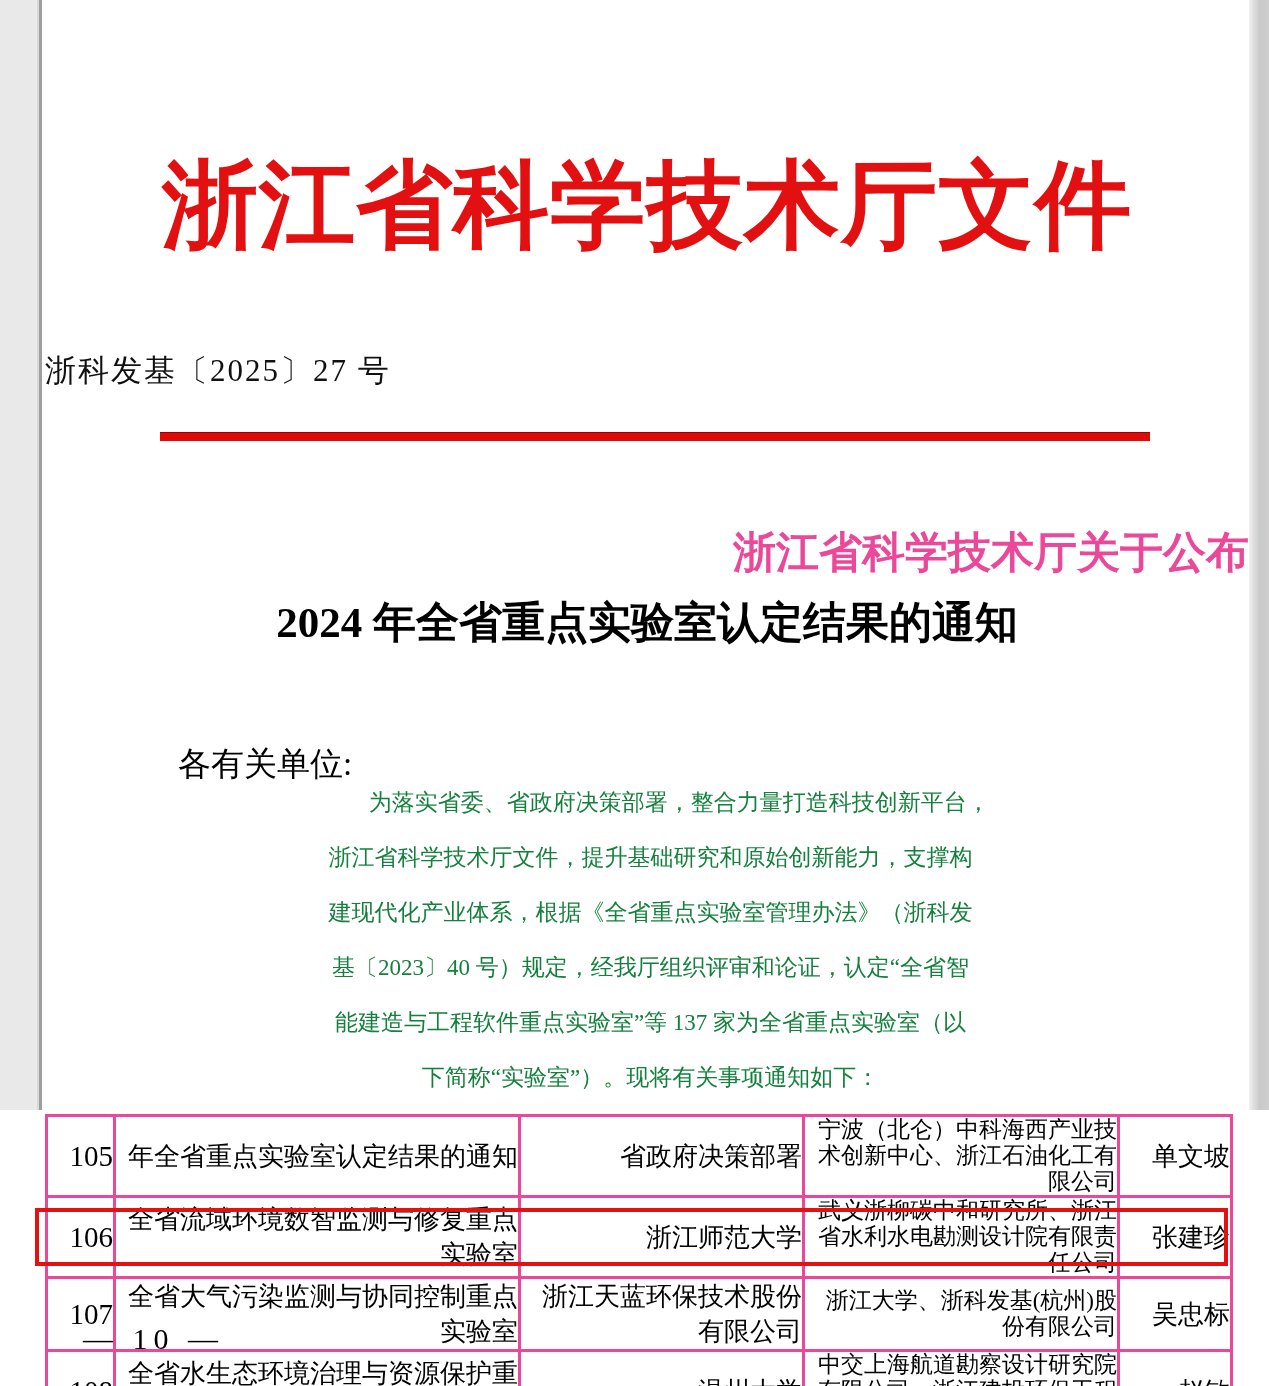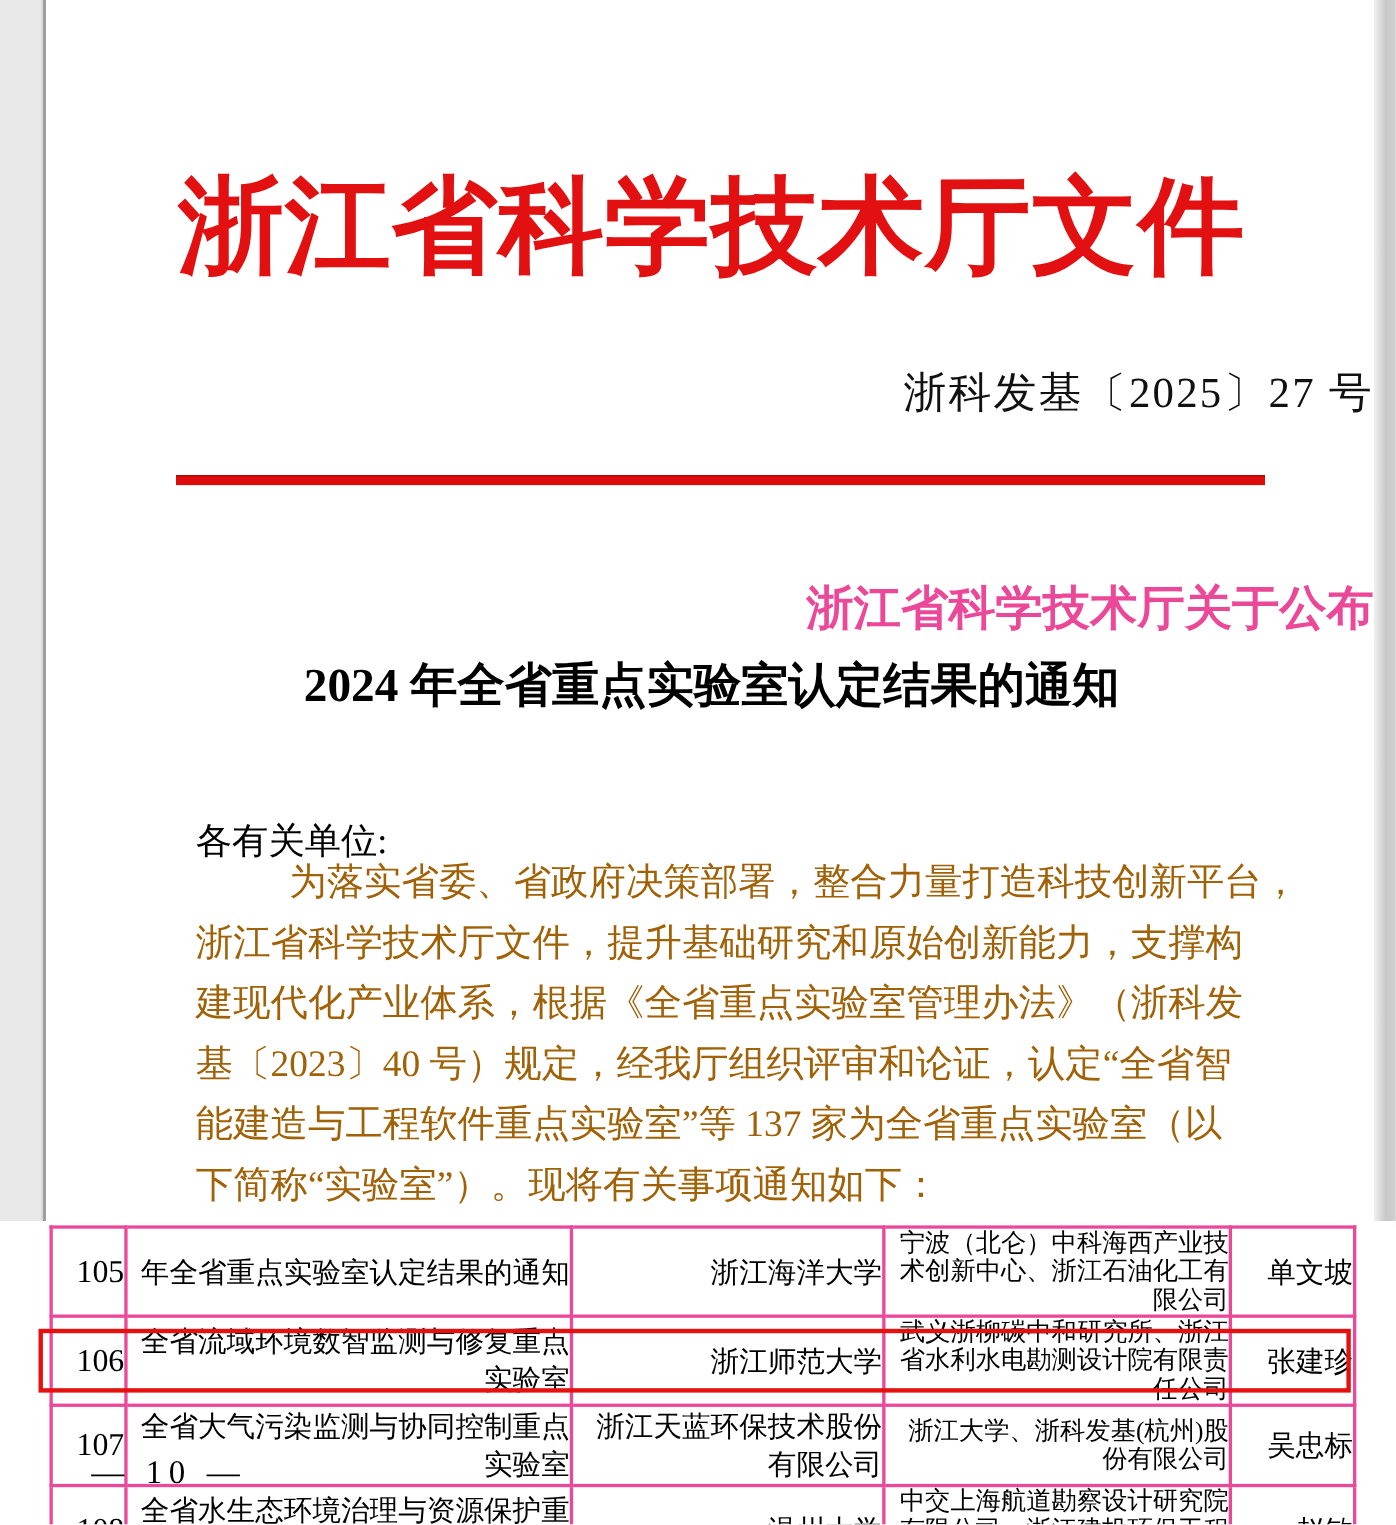--- a/index.html
+++ b/index.html
@@ -30,43 +30,43 @@
     background:#ffffff;
     font-family:Liberation Serif, serif;
   }
   .doc-title{
     position:absolute;left:0;top:142px;width:100%;
     text-align:center;
     font-size:96px;font-weight:bold;color:#e21010;
     letter-spacing:1px;white-space:nowrap;
   }
   .doc-number{
-    position:absolute;left:0;top:330px;width:100%;
-    text-align:right;font-size:39px;color:#111;
+    position:absolute;left:0;top:350px;width:100%;
+    text-align:left;font-size:31px;color:#111;
     letter-spacing:2px;
   }
   .red-rule{
     position:absolute;left:115px;top:432px;width:990px;height:8px;
     background:#de0b0b;border-top:1px solid #a00000;
   }
   .notice-title-1{
     position:absolute;left:0;top:524px;width:100%;
     text-align:right;font-size:43px;font-weight:bold;color:#ec4899;
   }
   .notice-title-2{
     position:absolute;left:0;top:594px;width:100%;
     text-align:center;font-size:43px;font-weight:bold;color:#000;
   }
   .salutation{
     position:absolute;left:133px;top:722px;
     font-size:33px;color:#000;margin-top:20px;
   }
   .body-text{
     position:absolute;left:133px;top:775px;width:945px;
-    font-size:34px;color:#a16207;
+    font-size:23px;color:#15803d;text-align:center;
   }
   .body-line{height:55px;line-height:55px;white-space:nowrap;}
   .body-line.indent{text-indent:2.5em;}
   
   .table-band{
     position:absolute;left:0;top:1110px;width:1269px;height:276px;
     background:#ffffff;
   }
   table.results{
     position:absolute;left:45px;top:4px;
@@ -124,21 +124,21 @@
       <div class="body-line">下简称“实验室”）。现将有关事项通知如下：</div>
     </div>
   </div>
 
   <div class="table-band">
     <table class="results">
       <tbody>
         <tr>
           <td class="c-no">105</td>
           <td class="c-lab">年全省重点实验室认定结果的通知</td>
-          <td class="c-host">浙江海洋大学</td>
+          <td class="c-host">省政府决策部署</td>
           <td class="c-partners">宁波（北仑）中科海西产业技术创新中心、浙江石油化工有限公司</td>
           <td class="c-director">单文坡</td>
         </tr>
         <tr>
           <td class="c-no">106</td>
           <td class="c-lab">全省流域环境数智监测与修复重点实验室</td>
           <td class="c-host">浙江师范大学</td>
           <td class="c-partners">武义浙柳碳中和研究所、浙江省水利水电勘测设计院有限责任公司</td>
           <td class="c-director">张建珍</td>
         </tr>

